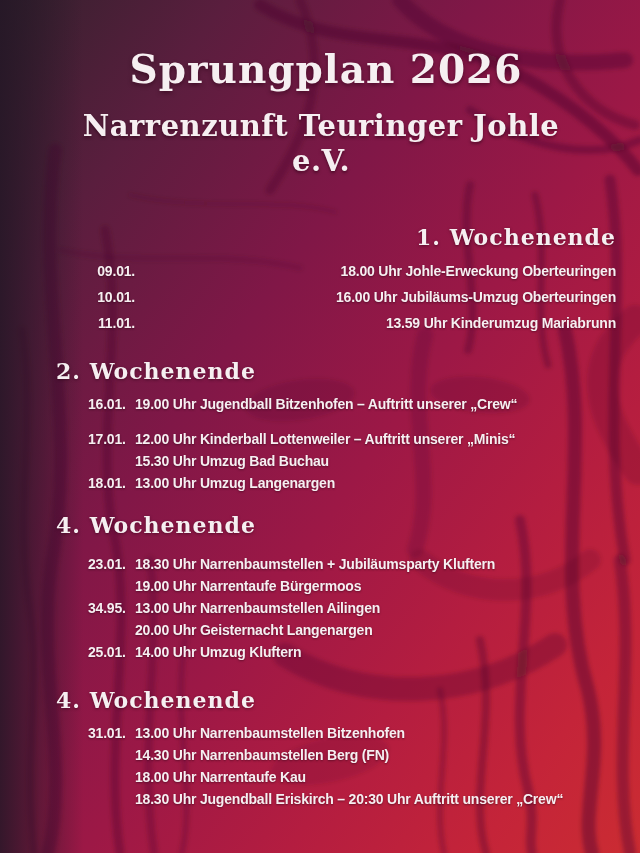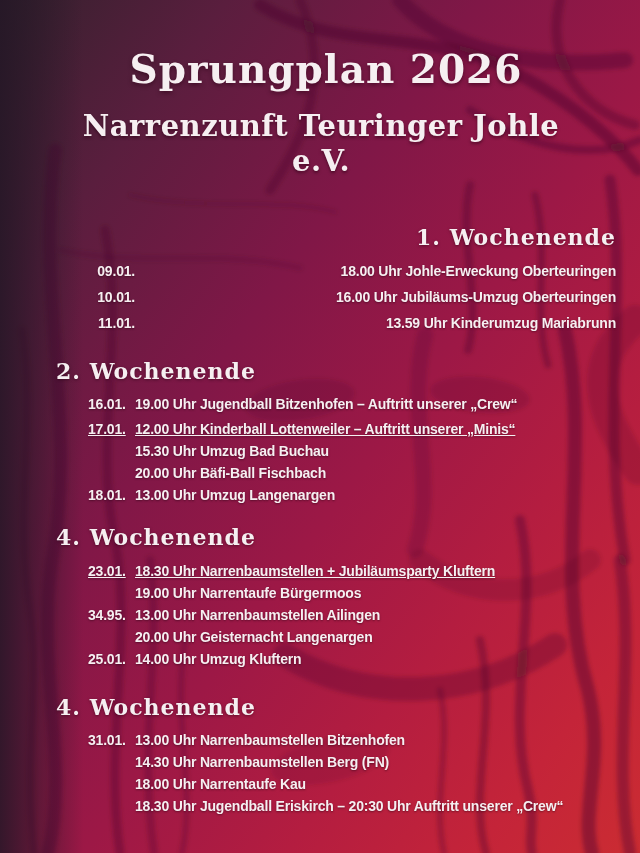--- a/index.html
+++ b/index.html
@@ -66,21 +66,21 @@
     font-weight: bold;
     line-height: 21px;
     letter-spacing: -.2px;
     margin-bottom: 1px;
     text-shadow: 0 1px 2px rgba(40,0,20,.5);
     white-space: nowrap;
   }
   .sec-1 .row { margin-bottom: 5px; }
   .row .date { width: 47px; flex: none; }
   .row .txt { flex: 1; }
-  .gap-top { margin-top: 4px; text-decoration: underline; }
+  .gap-top { margin-top: 14px; }
 </style>
 </head>
 <body>
 
 <div class="poster">
 
   <svg class="bg-svg" width="640" height="853" viewBox="0 0 640 853" xmlns="http://www.w3.org/2000/svg">
     <defs>
       <filter id="soft" x="-20%" y="-20%" width="140%" height="140%">
         <feGaussianBlur stdDeviation="2"></feGaussianBlur>
@@ -158,24 +158,20 @@
         </div>
         <div class="row gap-top">
           <span class="date">17.01.</span>
           <span class="txt">12.00 Uhr Kinderball Lottenweiler – Auftritt unserer „Minis“</span>
         </div>
         <div class="row">
           <span class="date"></span>
           <span class="txt">15.30 Uhr Umzug Bad Buchau</span>
         </div>
         <div class="row">
-          <span class="date"></span>
-          <span class="txt">20.00 Uhr Bäfi-Ball Fischbach</span>
-        </div>
-        <div class="row">
           <span class="date">18.01.</span>
           <span class="txt">13.00 Uhr Umzug Langenargen</span>
         </div>
       </div>
     </section>
 
     <section class="sec sec-3">
       <h3 class="sec-head">4. Wochenende</h3>
       <div class="events">
         <div class="row gap-top">

